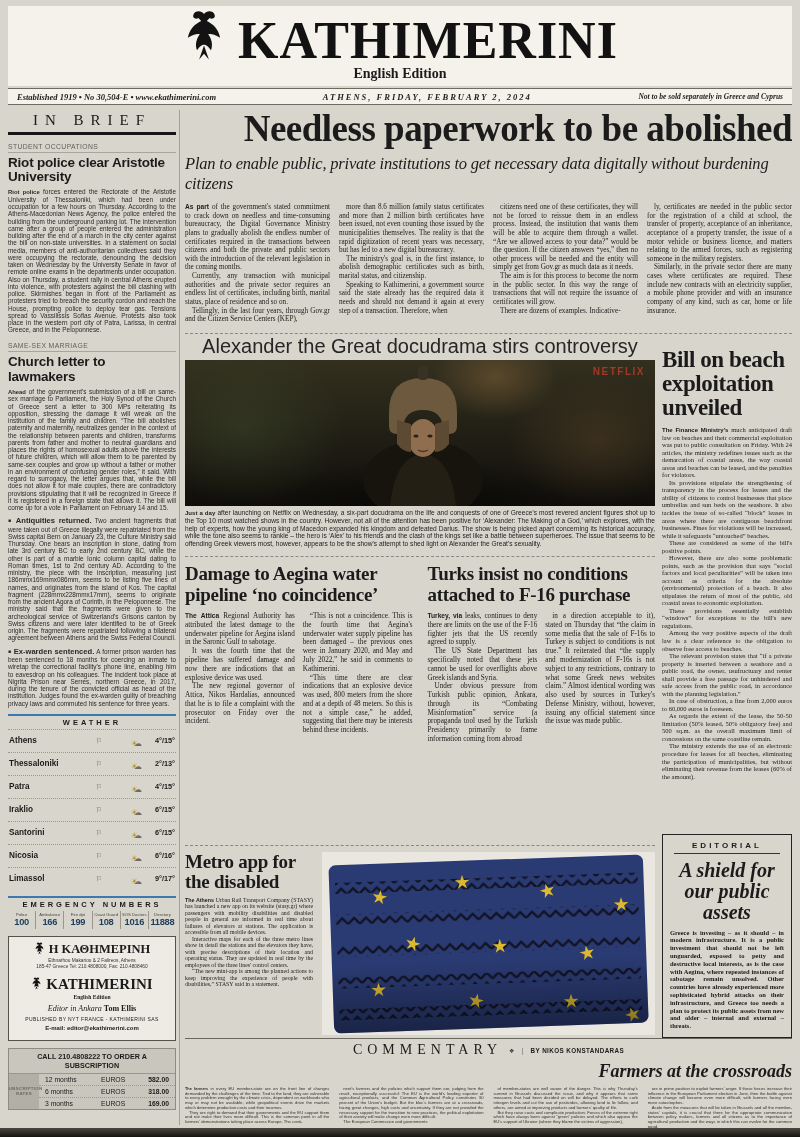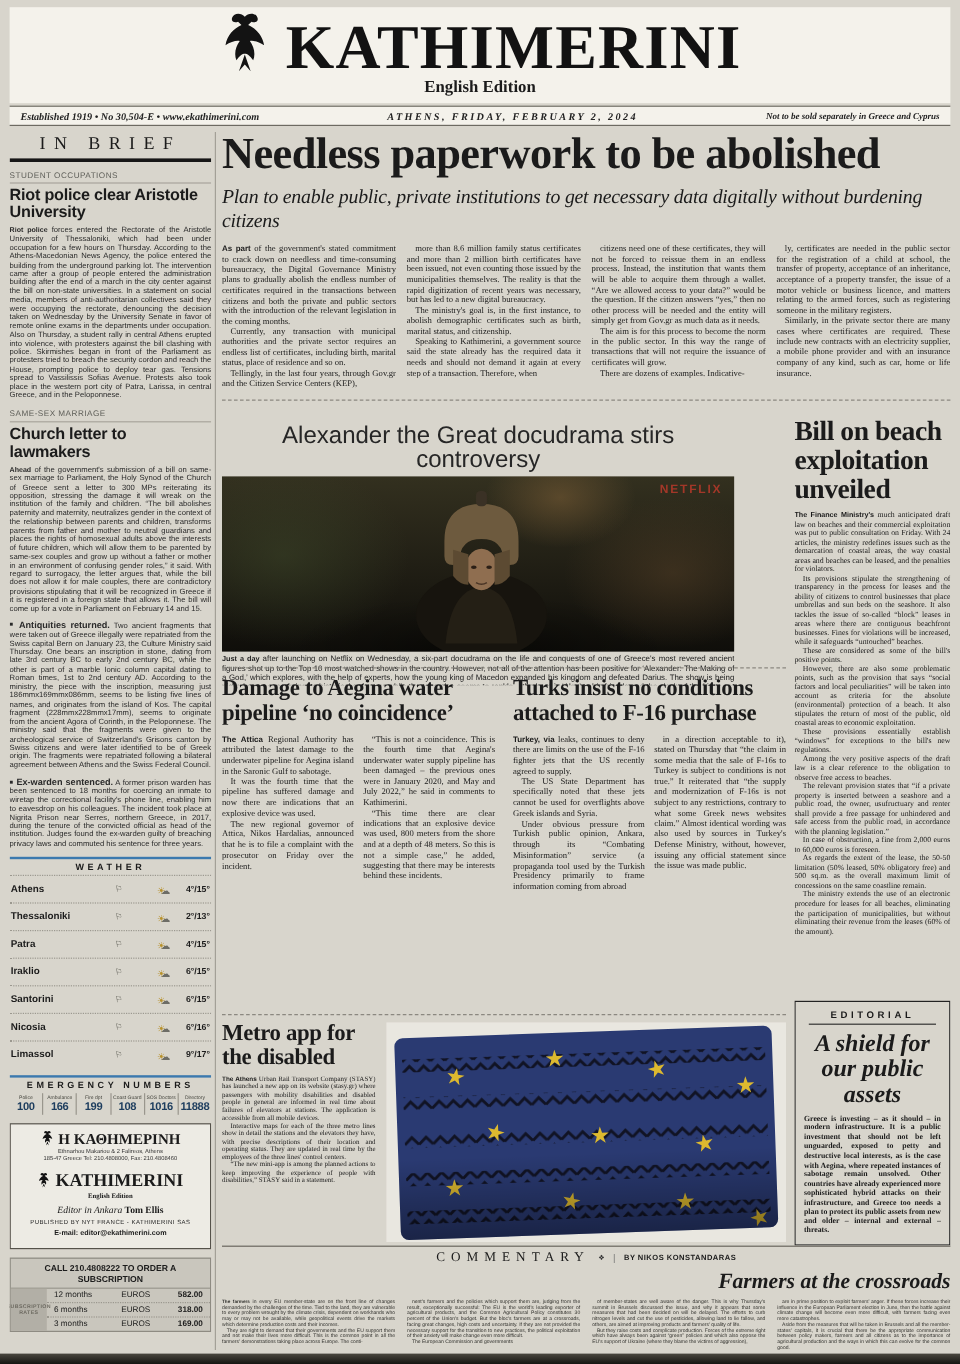--- a/index.html
+++ b/index.html
@@ -63,29 +63,29 @@
   .subs-row { display:flex; padding:2px 6px; font-size:6.8px; border-top:1px dotted #9a978e; }
   .subs-row:first-child { border-top:none; }
   .subs-row .period { flex:1; }
   .subs-row .cur { width:34px; }
   .subs-row .price { width:34px; text-align:right; font-weight:bold; }
 
   .vrule { position:absolute; left:179px; top:110px; bottom:12px; width:1px; background:#a3a097; }
 
   
   .lead-story { position:absolute; top:110px; left:185px; right:8px; height:224px; overflow:hidden; border-bottom:1px dashed #8b8880; }
-  .lead-hl { font-family:"Liberation Serif", serif; font-weight:bold; font-size:37px; line-height:1; text-align:left; letter-spacing:-.5px; }
+  .lead-hl { font-family:"Liberation Serif", serif; font-weight:bold; font-size:37px; line-height:1; text-align:right; letter-spacing:-.5px; }
   .lead-deck { font-family:"Liberation Serif", serif; font-style:italic; font-size:16.5px; margin:7px 0 9px; letter-spacing:-.2px; }
   .lead-cols { display:grid; grid-template-columns:repeat(4,1fr); gap:9px; font-family:"Liberation Serif", serif; font-size:7.2px; line-height:1.2; text-align:justify; }
   .lead-cols p, .more p { margin:0; }
   .more p { text-indent:7px; }
   .lead-in { font-family:"Liberation Sans", sans-serif; font-weight:bold; font-size:.92em; }
 
   
-  .docudrama { position:absolute; top:353px; left:185px; width:427px; height:218px; overflow:hidden; }
+  .docudrama { position:absolute; top:336px; left:185px; width:470px; height:218px; overflow:hidden; }
   .docu-hl { font-size:20px; line-height:1; text-align:center; color:#262626; margin-bottom:4px; }
   .photo { position:relative; height:146px; overflow:hidden; background:
       radial-gradient(ellipse 90px 60px at 66% 12%, rgba(125,95,55,.55), transparent 70%),
       radial-gradient(ellipse 150px 110px at 12% 45%, rgba(62,72,42,.5), transparent 70%),
       radial-gradient(ellipse 130px 90px at 88% 55%, rgba(82,62,38,.55), transparent 70%),
       radial-gradient(ellipse 200px 60px at 50% 100%, rgba(0,0,0,.5), transparent 80%),
       linear-gradient(180deg,#33301f,#1c1a12 65%,#0f0e0a); }
   .netflix { position:absolute; top:6px; right:10px; color:#c03a2b; font-weight:bold; font-size:10px; letter-spacing:1.5px; opacity:.8; }
   .docu-cap { font-size:6.6px; line-height:1.16; text-align:justify; margin-top:3px; color:#222; }
 
@@ -108,21 +108,21 @@
   .beach-hl { font-family:"Liberation Serif", serif; font-weight:bold; font-size:23px; line-height:1.04; margin-bottom:6px; letter-spacing:-.4px; }
   .beach-body { font-family:"Liberation Serif", serif; font-size:6.5px; line-height:1.16; text-align:justify; flex:1; overflow:hidden; }
   .editorial { border:1.5px solid #222; padding:6px 7px 7px; margin-top:8px; }
   .ed-label { font-size:8px; font-weight:bold; letter-spacing:3px; text-align:center; border-bottom:1px solid #333; padding-bottom:3px; margin:0 4px 6px; }
   .ed-hl { font-family:"Liberation Serif", serif; font-style:italic; font-weight:bold; font-size:20px; text-align:center; line-height:1.05; margin-bottom:6px; }
   .ed-body { font-family:"Liberation Serif", serif; font-weight:bold; font-size:6.5px; line-height:1.2; text-align:justify; }
 
   
   .commentary { position:absolute; top:1038px; left:185px; right:8px; bottom:9px; border-top:1px solid #6a675f; overflow:hidden; }
   .com-head { display:flex; justify-content:center; align-items:center; gap:7px; padding:3px 0 2px; }
-  .com-label { font-family:"Liberation Serif", serif; font-size:11px; letter-spacing:5px; }
+  .com-label { font-family:"Liberation Serif", serif; font-size:14px; letter-spacing:5px; }
   .com-diamond { font-size:6px; color:#333; }
   .com-sep { color:#777; font-size:8px; }
   .com-by { font-size:6.3px; font-weight:bold; letter-spacing:.4px; }
   .com-hl { font-family:"Liberation Serif", serif; font-weight:bold; font-style:italic; font-size:18px; text-align:right; margin:1px 0 5px; }
   .com-cols { display:grid; grid-template-columns:repeat(4,1fr); gap:10px; font-size:4.2px; line-height:1.12; text-align:justify; color:#30302c; }
   .com-cols p { margin:0; }
   .com-cols .more p { text-indent:4px; }
 
   .bottom-strip { position:absolute; left:0; right:0; bottom:0; height:9px; background:linear-gradient(#4a473f,#14130f); }
   .first { text-indent:0; }

